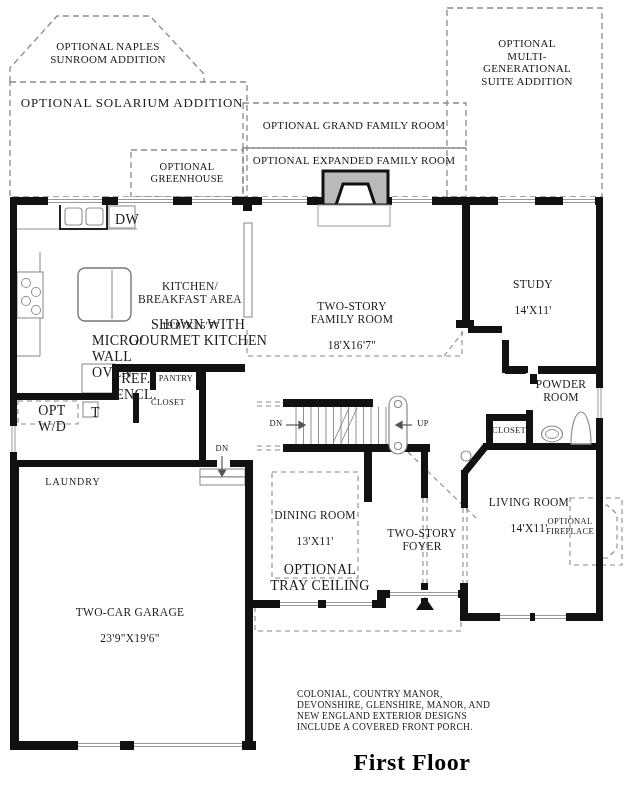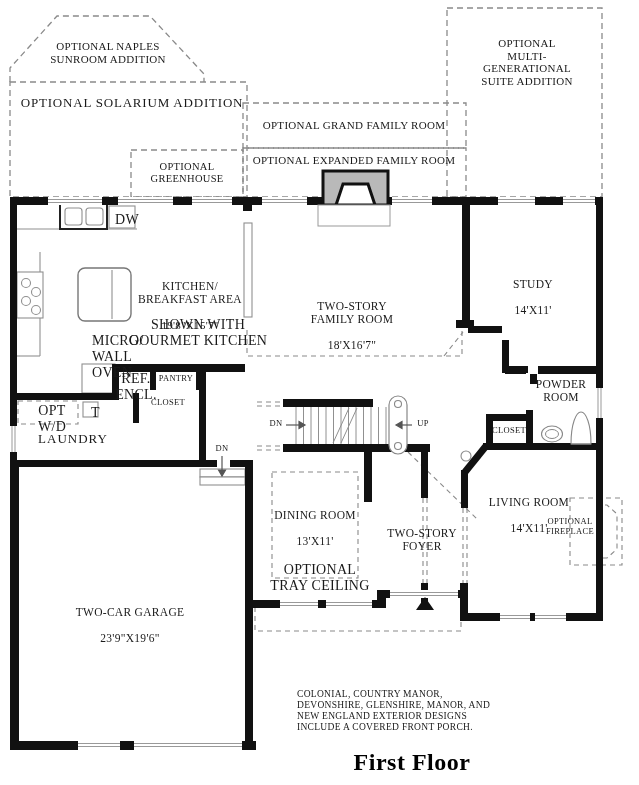--- a/index.html
+++ b/index.html
@@ -8,21 +8,21 @@
   svg{position:absolute;left:0;top:0;}
   .lbl{position:absolute;color:#1a1a1a;text-align:center;transform:translateX(-50%);
        white-space:pre-line;line-height:1.14;letter-spacing:.3px;}
   .left{transform:none;text-align:left;}
   .s8{font-size:14px;padding-left:10px;}
   .s85{font-size:8.5px;}
   .s95{font-size:9.5px;line-height:1.16;}
   .s105{font-size:10.5px;}
   .s11{font-size:11px;}
   .s115{font-size:11.5px;}
-  .s125{font-size:13px;letter-spacing:1px;}
+  .s125{font-size:10px;letter-spacing:1px;margin-top:44px;}
   .s12{font-size:13px;letter-spacing:.8px;}
   .title{font-size:24px;font-weight:bold;letter-spacing:.5px;color:#000;}
   .dimline{font-size:11px;}
 </style>
 </head>
 <body>
 
 <div class="plan">
 
 <svg width="639" height="785" viewBox="0 0 639 785">

